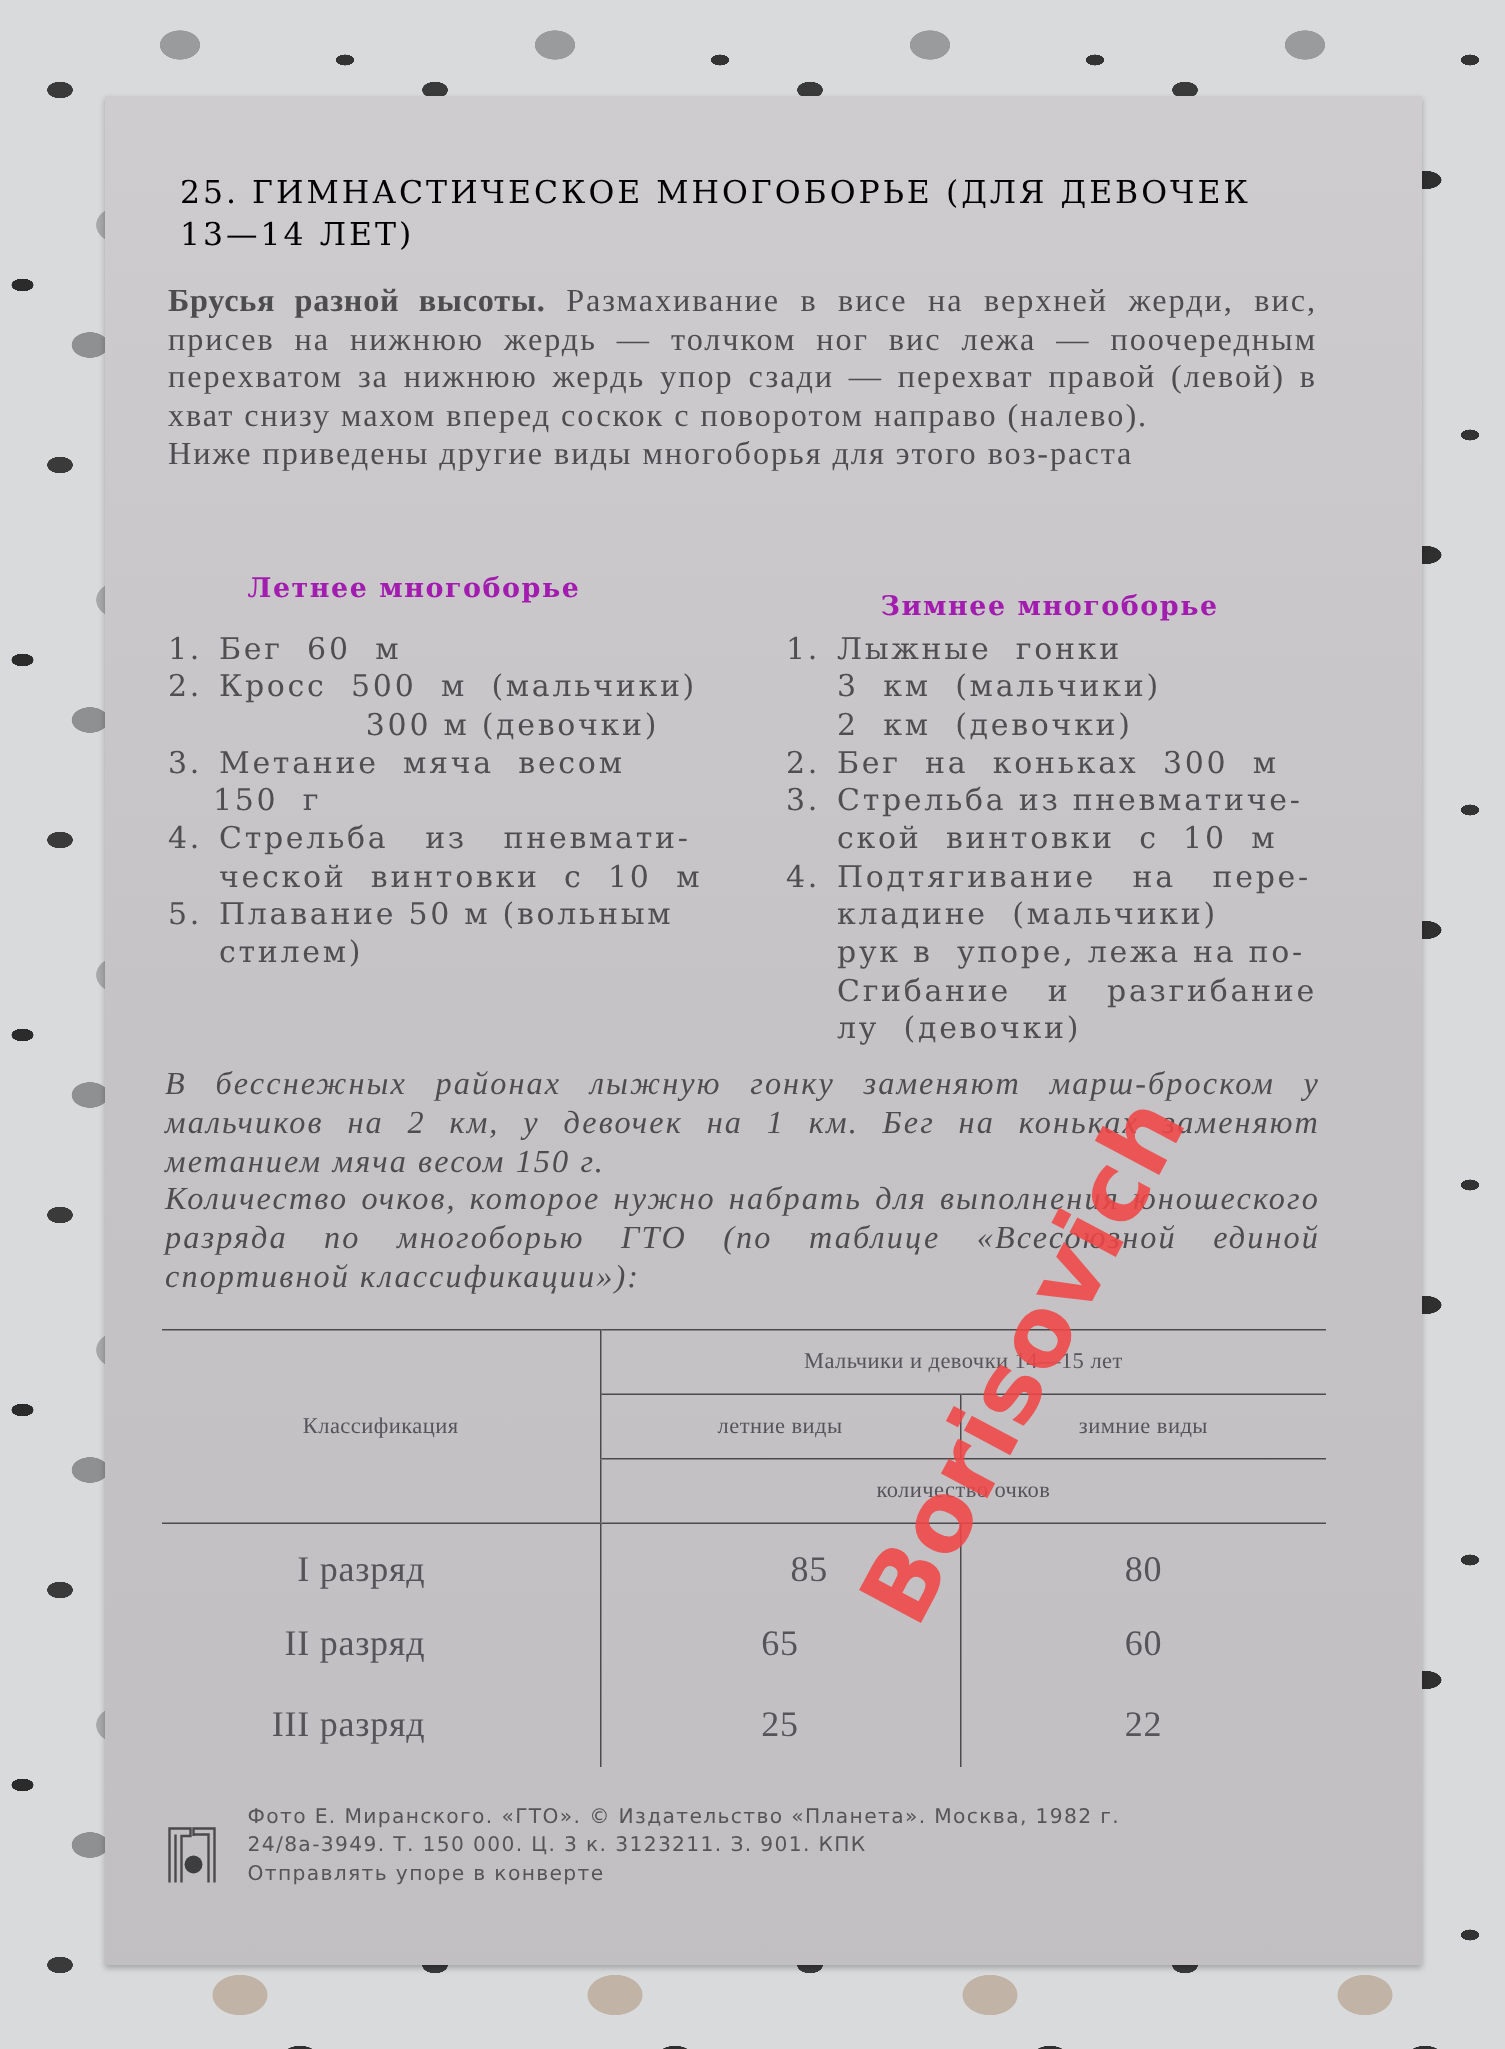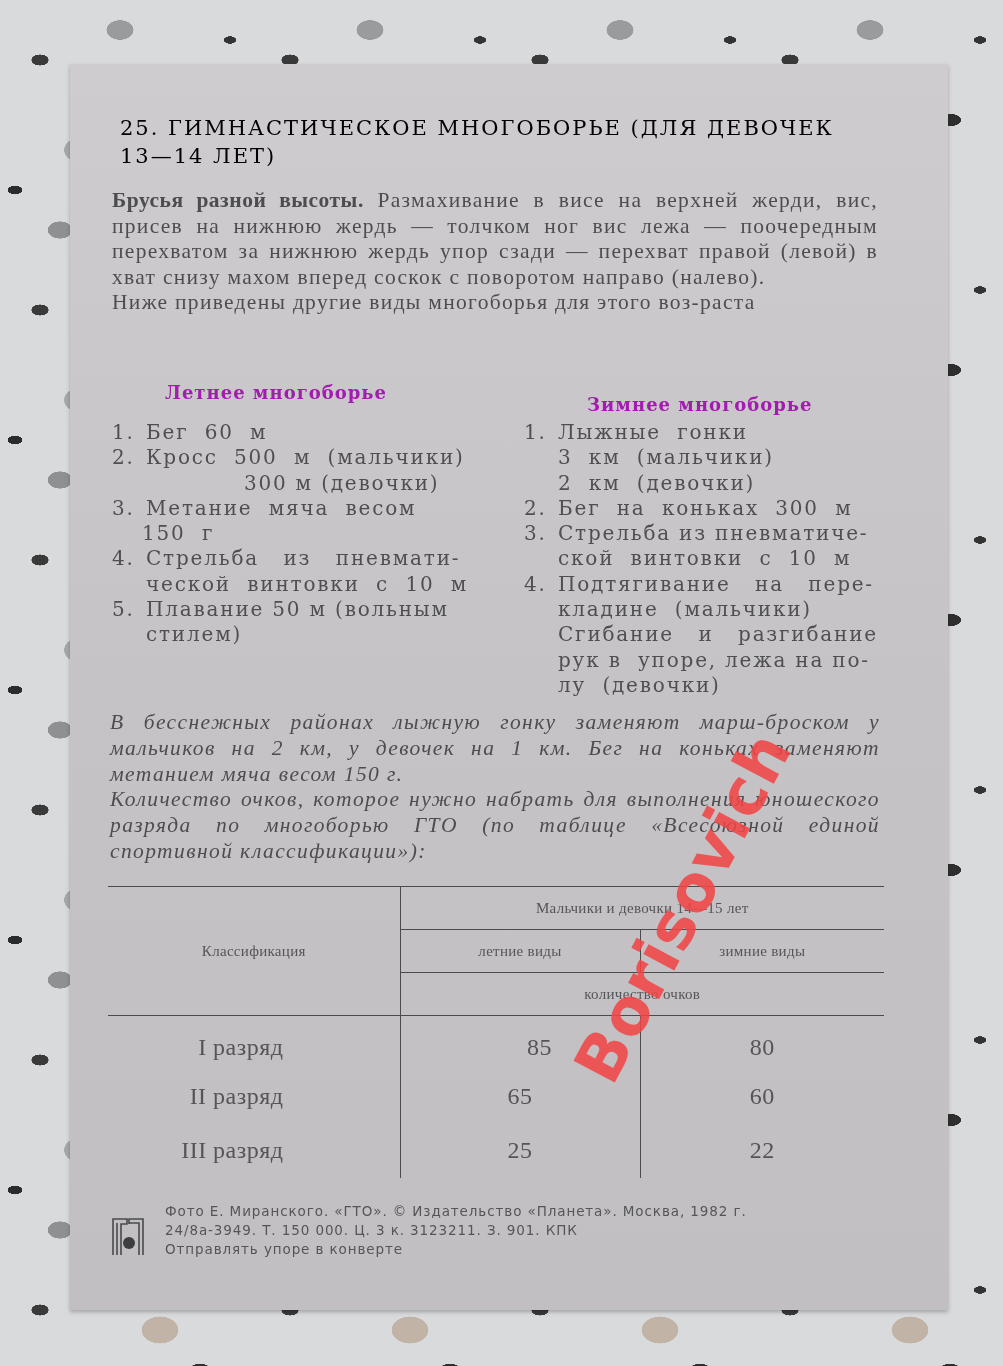--- a/index.html
+++ b/index.html
@@ -114,21 +114,21 @@
   <li><span class="num">3.</span><span class="cont">Метание  мяча  весом</span><span class="cont" style="margin-left:-4px">150  г</span></li>
   <li><span class="num">4.</span><span class="cont">Стрельба   из   пневмати-</span><span class="cont">ческой  винтовки  с  10  м</span></li>
   <li><span class="num">5.</span><span class="cont">Плавание 50 м (вольным</span><span class="cont">стилем)</span></li>
 </ul>
 
 <div class="abs col-title" style="left:587px; top:382px;margin-top:12px;">Зимнее многоборье</div>
 <ul class="abs list" style="left:524px; top:420px; width:360px;">
   <li><span class="num">1.</span><span class="cont">Лыжные  гонки</span><span class="cont">3  км  (мальчики)</span><span class="cont">2  км  (девочки)</span></li>
   <li><span class="num">2.</span><span class="cont">Бег  на  коньках  300  м</span></li>
   <li><span class="num">3.</span><span class="cont">Стрельба из пневматиче-</span><span class="cont">ской  винтовки  с  10  м</span></li>
-  <li><span class="num">4.</span><span class="cont">Подтягивание   на   пере-</span><span class="cont">кладине  (мальчики)</span><span class="cont">Сгибание   и   разгибание</span><span class="cont">рук в  упоре, лежа на по-</span><span class="cont">лу  (девочки)</span></li>
+  <li><span class="num">4.</span><span class="cont">Подтягивание   на   пере-</span><span class="cont">кладине  (мальчики)</span><span class="cont">рук в  упоре, лежа на по-</span><span class="cont">Сгибание   и   разгибание</span><span class="cont">лу  (девочки)</span></li>
 </ul>
 
 <div class="abs para2">
   <div>В бесснежных районах лыжную гонку заменяют марш-броском у мальчиков на 2 км, у девочек на 1 км. Бег на коньках заменяют метанием мяча весом 150 г.</div>
   <div>Количество очков, которое нужно набрать для выполнения юношеского разряда по многоборью ГТО (по таблице «Всесоюзной единой спортивной классификации»):</div>
 </div>
 
 <table class="score">
   <tbody>
       <tr class="tbl-top">

